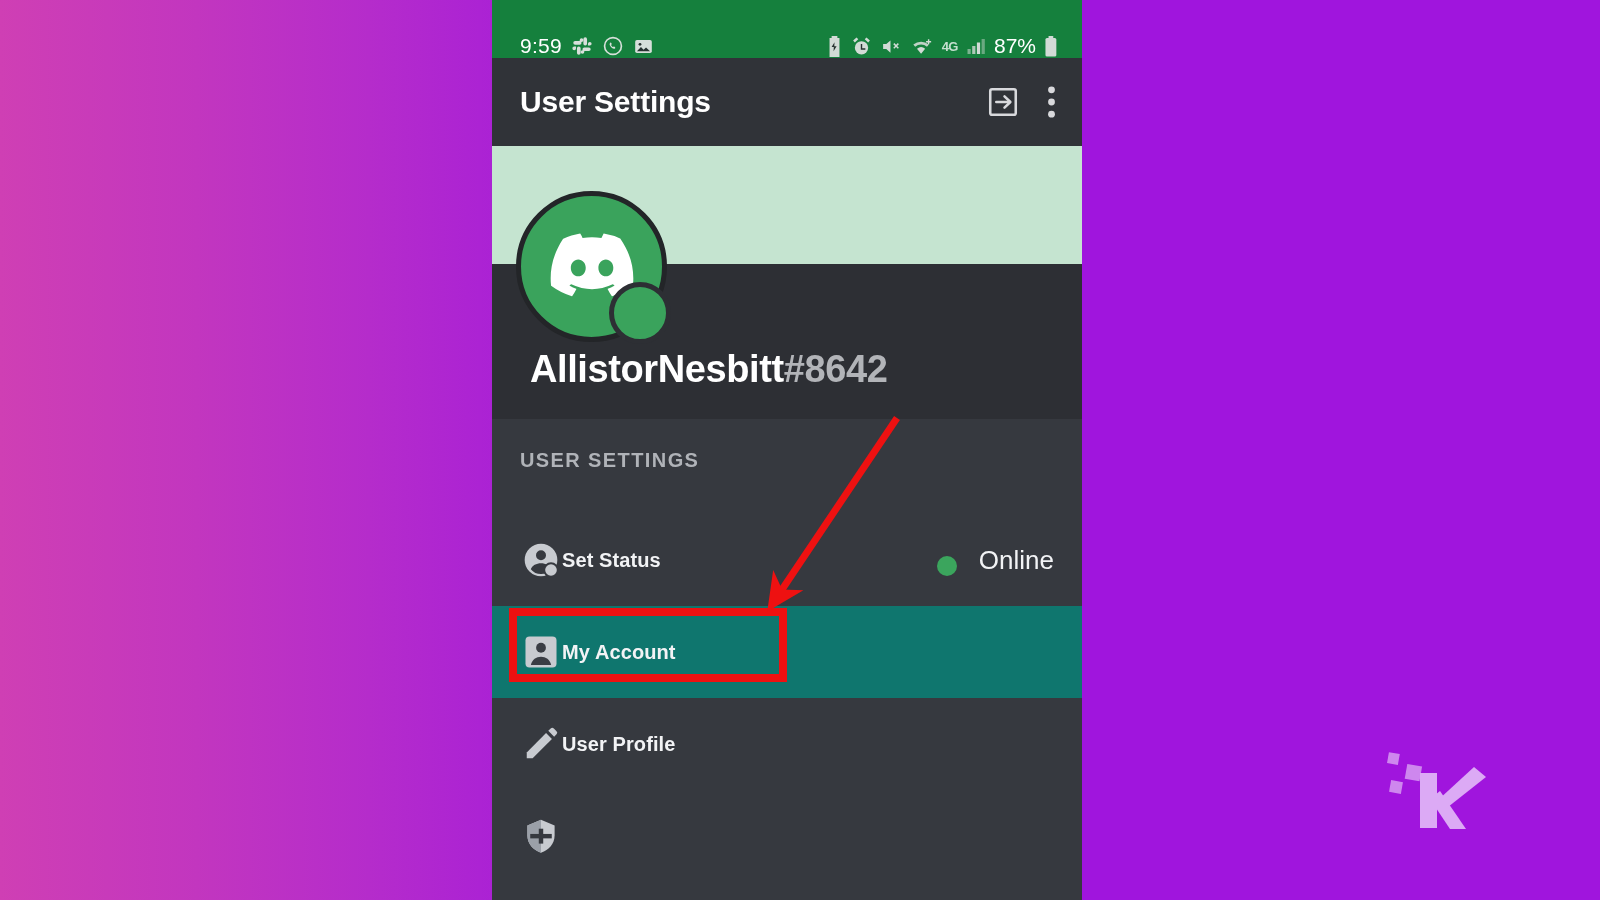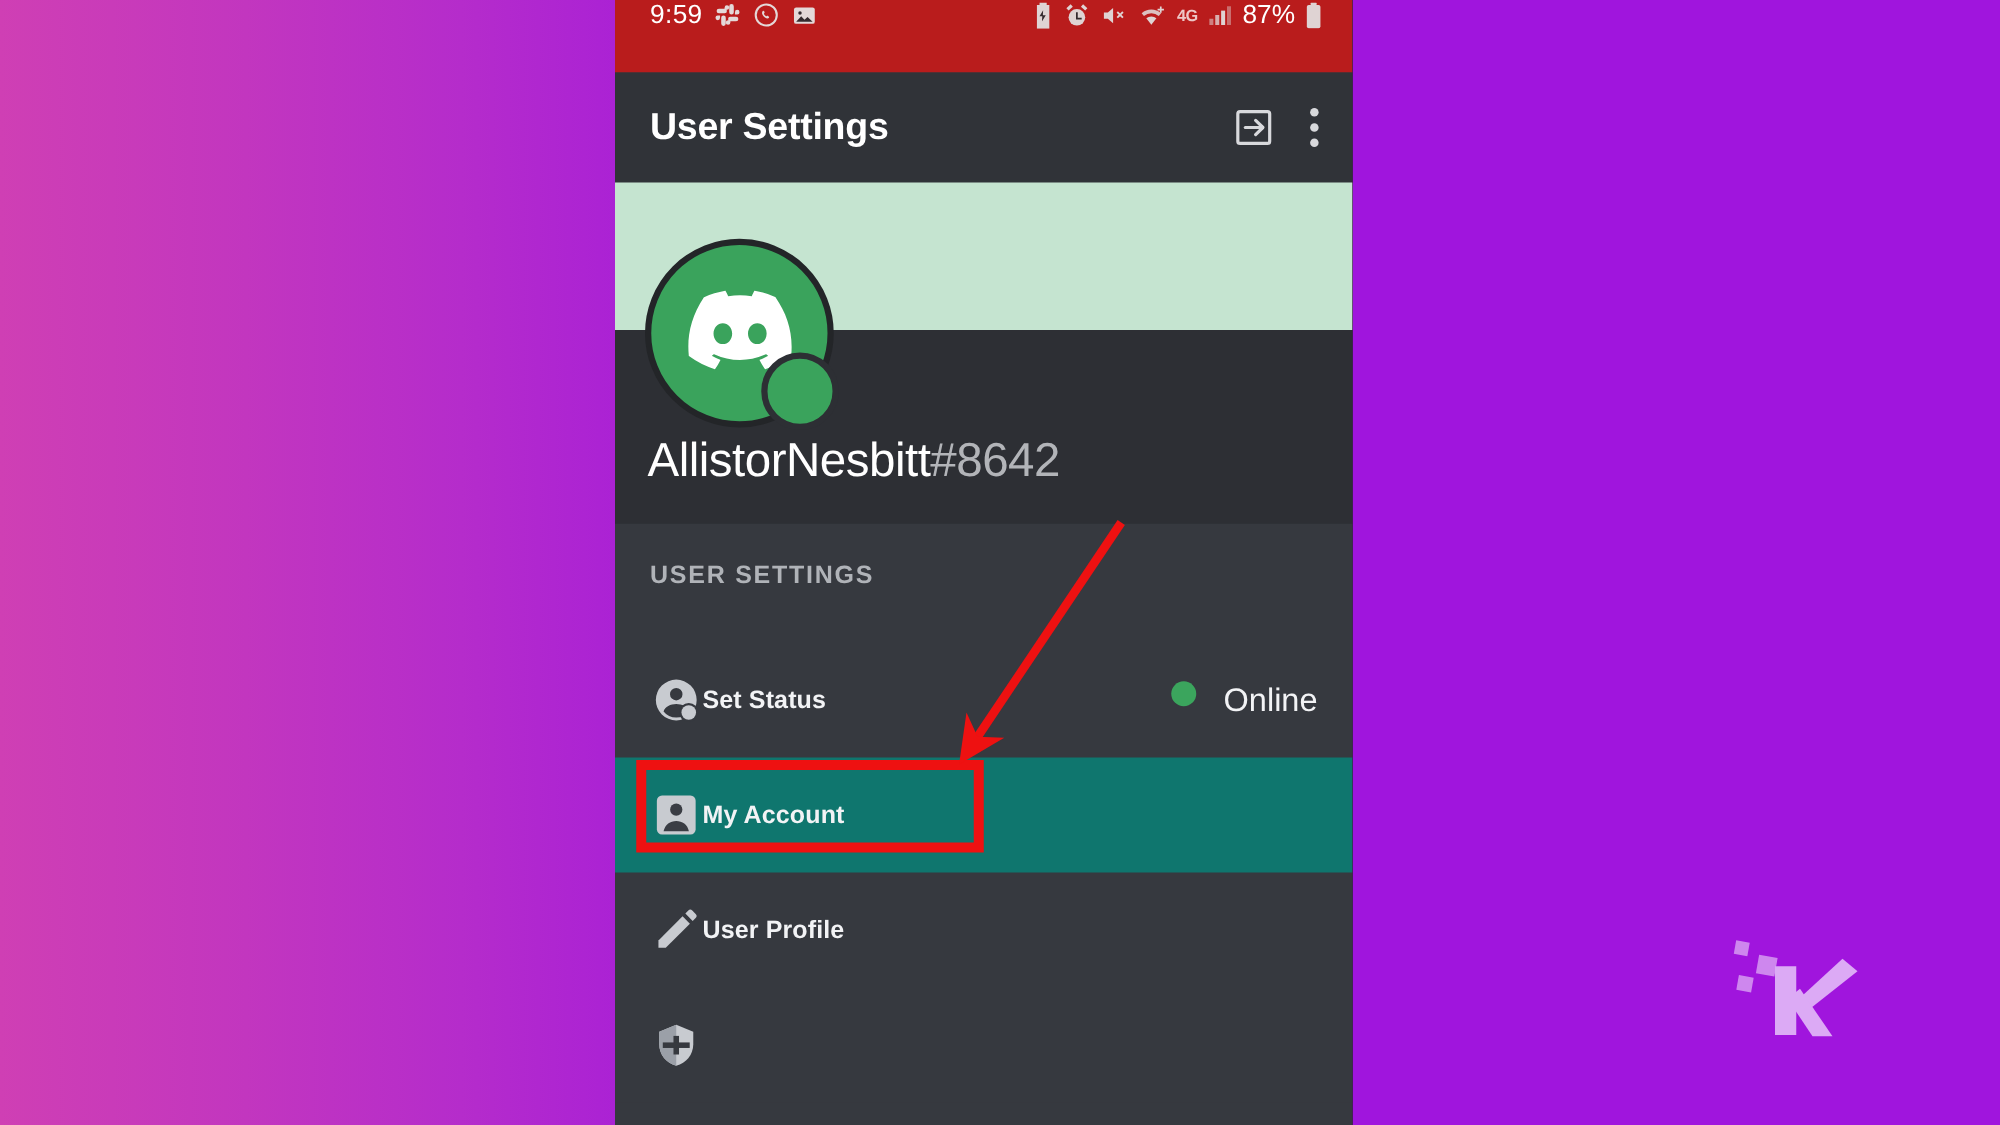--- a/index.html
+++ b/index.html
@@ -20,22 +20,22 @@
   }
 
   
   #phone {
     position:absolute; left:492px; top:0; width:590px; height:900px;
     background:#36393f; overflow:hidden;
   }
 
   
   #statusbar {
-    height:58px; background:#b91c1c; color:#fff;
-    display:flex; align-items:flex-start; padding:0 24px 0 28px;
+    height:58px; background:#15803d; color:#fff;
+    display:flex; align-items:flex-end; padding:0 24px 0 28px;
     font-size:21px; letter-spacing:.3px;
   }
   #statusbar .sb-left { display:flex; align-items:center; gap:9px; }
   #statusbar .sb-right { margin-left:auto; display:flex; align-items:center; gap:8px; }
   .sb-ico { display:inline-flex; align-items:center; justify-content:center;
             opacity:.92; }
   .sb-text { font-weight:500; font-size:21px; }
   .pct { font-size:21px; font-weight:500; letter-spacing:0; margin-left:0;}
   .g4 { font-size:13px; font-weight:700; letter-spacing:-0.5px; opacity:.75; }
 
@@ -60,22 +60,22 @@
     width:151px; height:151px; border-radius:50%;
     background:#3aa35c; border:5px solid #232528;
     display:flex; align-items:center; justify-content:center;
   }
   #status-dot-avatar {
     position:absolute; right:-4px; bottom:-2px;
     width:62px; height:62px; border-radius:50%;
     background:#3aa35c; border:5px solid #2d2f34;
   }
   #username-row {
-    position:absolute; left:26px; bottom:28px;
-    font-size:38px; font-weight:400; letter-spacing:-0.4px; white-space:nowrap;
+    position:absolute; left:38px; bottom:28px;
+    font-size:38px; font-weight:700; letter-spacing:-0.4px; white-space:nowrap;
   }
   #username-row .uname { color:#ffffff; }
   #username-row .tag { color:#b2b4b8; }
 
   
   #list-area { background:#36393f; padding-top:30px; }
   #section-label {
     color:#b0b3b8; font-size:20px; font-weight:700; letter-spacing:1.4px;
     padding:0 0 0 28px; margin-bottom:42px;
   }
@@ -85,21 +85,21 @@
   }
   .row .row-ico {
     width:42px; height:42px; display:flex; align-items:center; justify-content:center;
     flex:0 0 42px;
   }
   .row .row-label {
     color:#f2f3f5; font-size:20px; font-weight:700;
     letter-spacing:.1px;
   }
   .row .row-right {
-    margin-left:auto; display:flex; align-items:flex-start; gap:22px;
+    margin-left:auto; display:flex; align-items:flex-end; gap:22px;
   }
   .row .row-right .dot {
     width:20px; height:20px; border-radius:50%; background:#3ba55d;
   }
   .row .row-right .val { color:#f2f3f5; font-size:26px; }
 
   #row-my-account { background:#0f766e; }
 
   
   #redbox {

